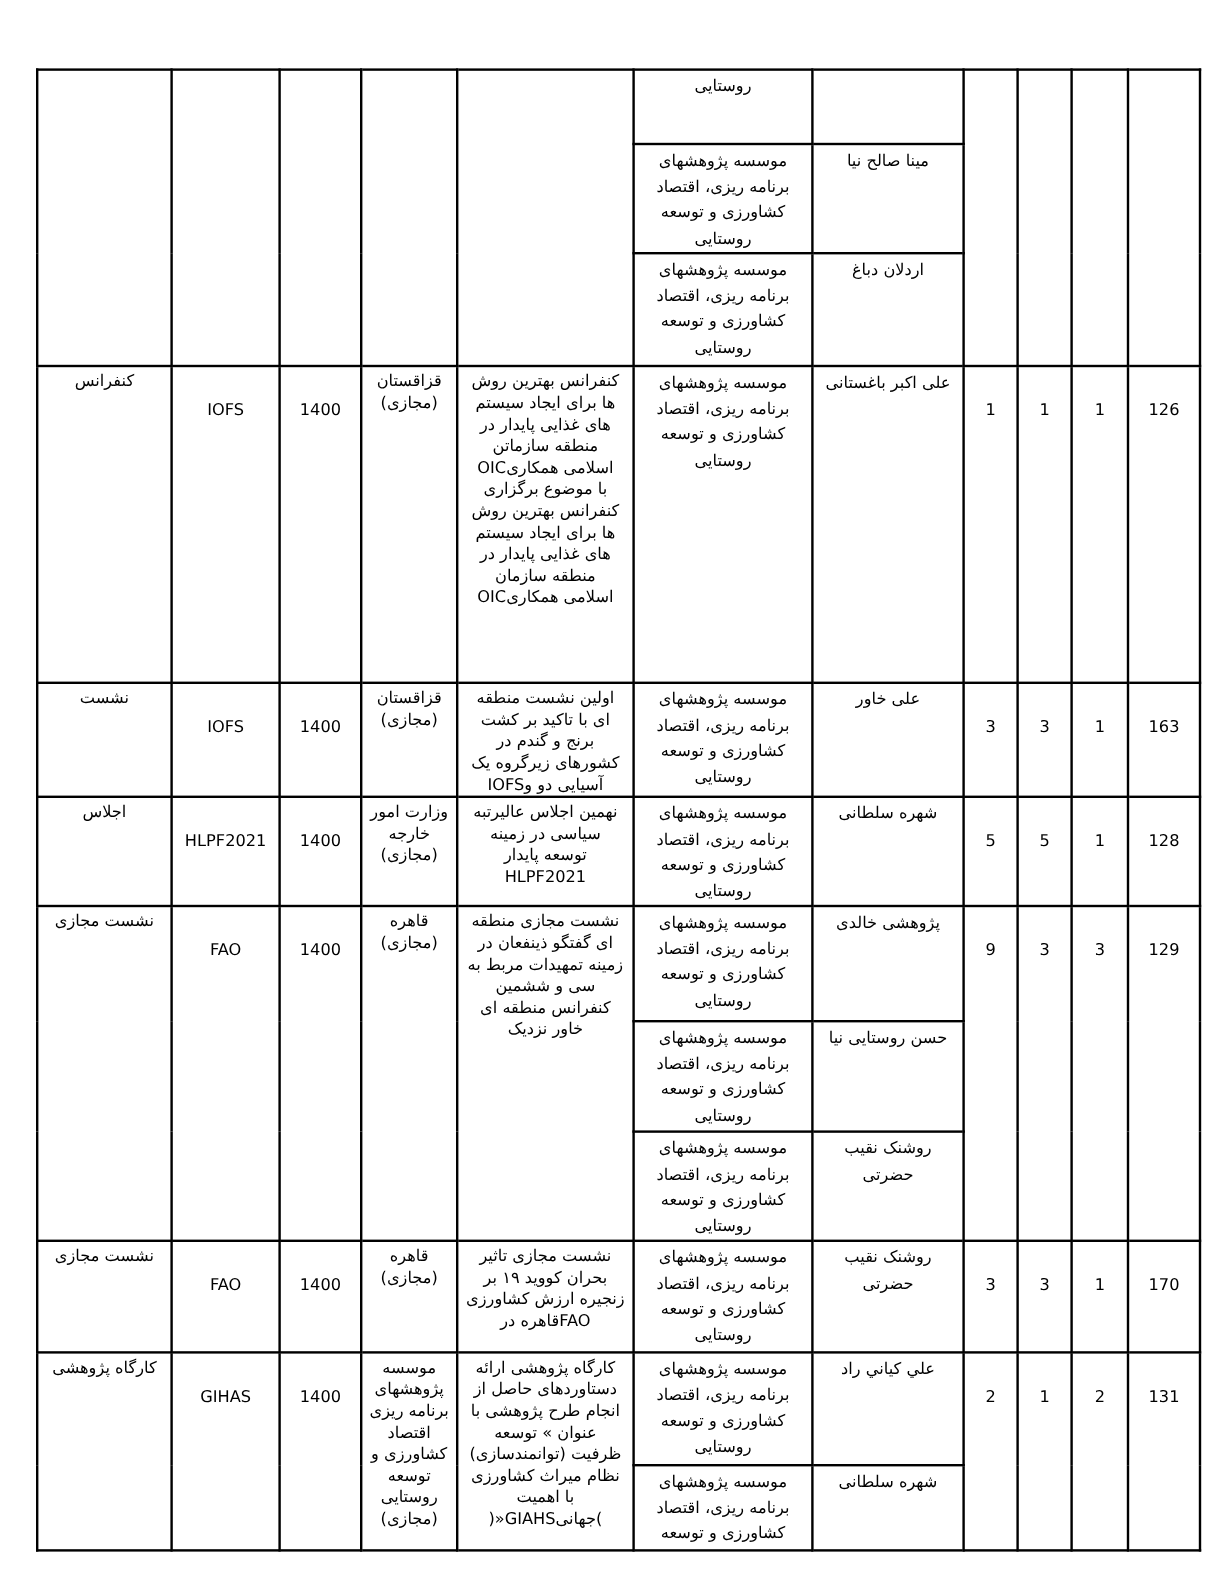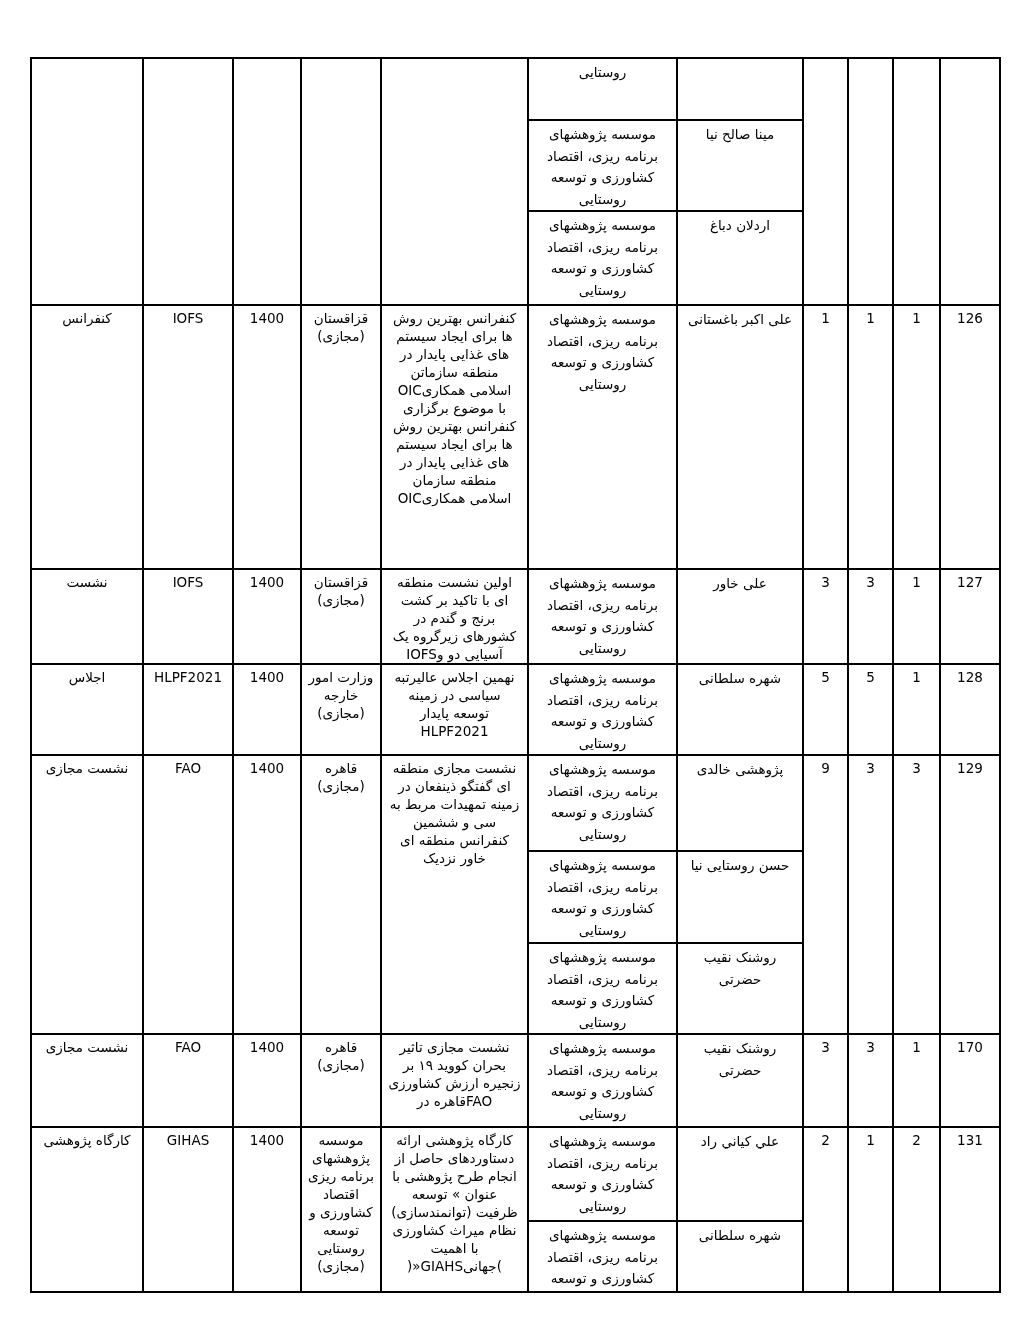--- a/index.html
+++ b/index.html
@@ -24,21 +24,21 @@
     text-align:center;
     padding:3px 2px 0 2px;
     overflow:hidden;
   }
   .txt{
     font-size:13.5px;
     white-space:pre-line;
     direction:rtl;
     unicode-bidi:embed;
   }
-  .ltr{direction:ltr;}
+  .ltr{direction:ltr;margin-top:24px;}
   .lh-sm{line-height:18px;}
   .lh-lg{line-height:21.5px;}
 </style>
 </head>
 <body>
 
 <table class="doc-table" dir="ltr">
   <colgroup>
     <col style="width:112px">
       <col style="width:90px">
@@ -175,21 +175,21 @@
     <td>
           <div class="txt ltr lh-sm">3</div>
         </td>
     <td>
           <div class="txt ltr lh-sm">3</div>
         </td>
     <td>
           <div class="txt ltr lh-sm">1</div>
         </td>
     <td>
-          <div class="txt ltr lh-sm">127</div>
+          <div class="txt ltr lh-sm">163</div>
         </td>
   </tr>
 
   <tr style="height:89px">
     <td>
           <div class="txt lh-sm">اجلاس</div>
         </td>
     <td>
           <div class="txt ltr lh-sm">HLPF2021</div>
         </td>

